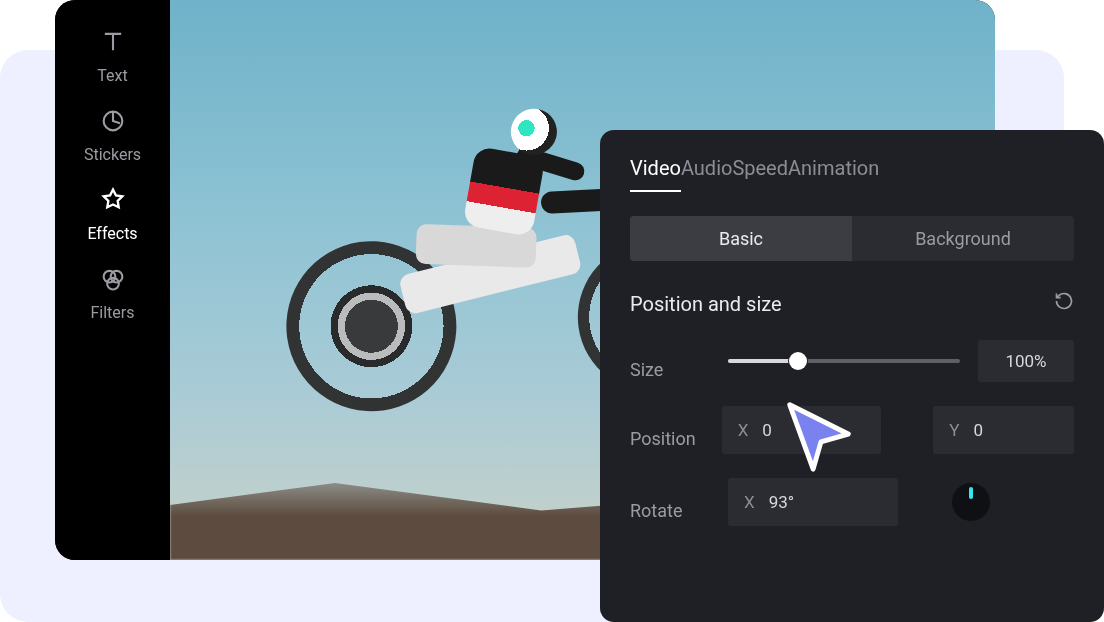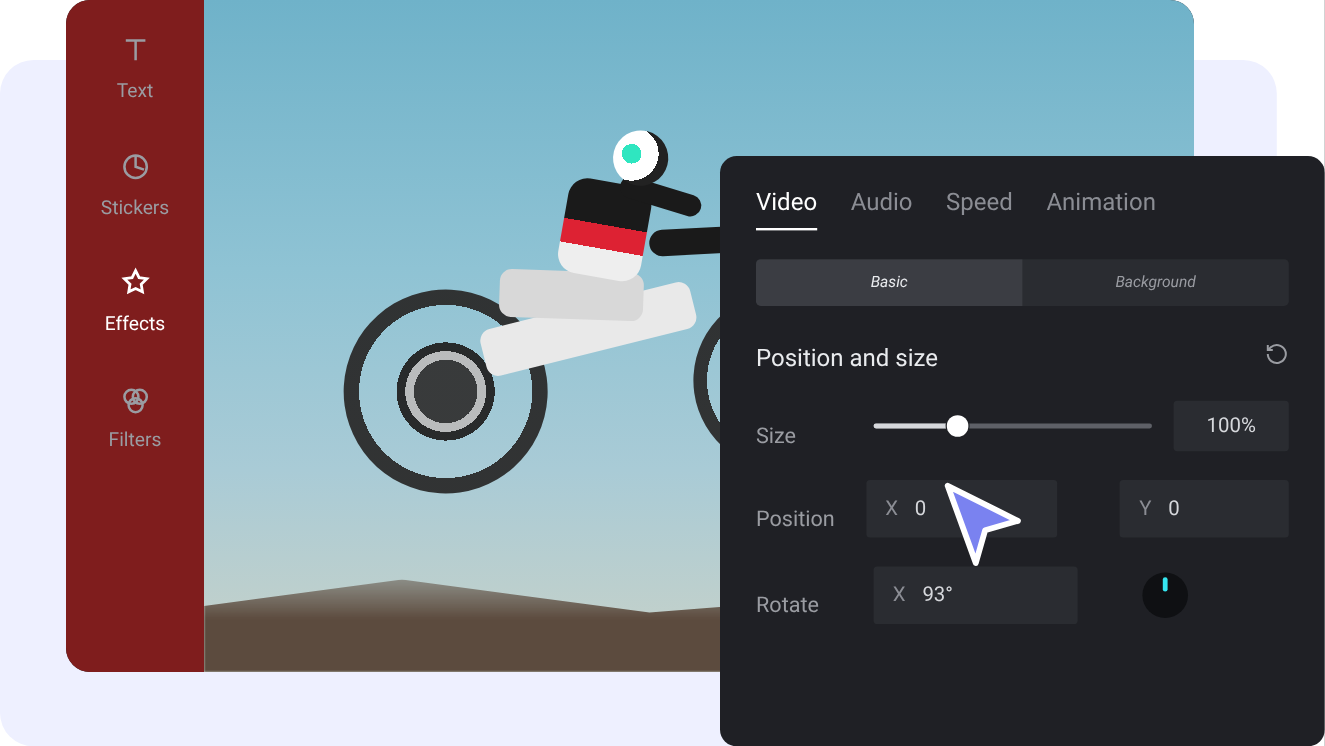--- a/index.html
+++ b/index.html
@@ -26,25 +26,25 @@
     top: 0;
     width: 940px;
     height: 560px;
     background: #1a1b1f;
     border-radius: 20px;
     overflow: hidden;
     display: flex;
   }
   .sidebar {
     width: 115px;
-    background: #7f1d1d;
+    background: #000000;
     display: flex;
     flex-direction: column;
     padding-top: 18px;
-    gap: 20px;
+    gap: 2px;
   }
   .sidebar-item {
     display: flex;
     flex-direction: column;
     align-items: center;
     gap: 6px;
     padding: 10px 0;
     color: #9a9ca2;
     cursor: pointer;
     font-size: 16px;
@@ -122,32 +122,31 @@
     width: 504px;
     height: 492px;
     background: #1f2025;
     border-radius: 14px;
     padding: 0;
     color: #d6d8dc;
     overflow: hidden;
   }
   .panel-tabs {
     display: flex;
-    gap: 28px;
     padding: 26px 30px 14px;
     font-size: 20px;
     color: #8b8d94;
   }
   .panel-tab { cursor:pointer; padding-bottom:10px; }
   .panel-tab.active { color:#fff; border-bottom: 2.5px solid #fff; }
   .subtabs {
     display:flex; margin: 10px 30px 0; background:#2a2c31; border-radius:4px; overflow:hidden;
   }
   .subtab {
-    flex:1; text-align:center; padding:12px 0; font-size:13px; color:#9a9ca2; cursor:pointer;font-style:italic;
+    flex:1; text-align:center; padding:12px 0; font-size:18px; color:#9a9ca2; cursor:pointer;
   }
   .subtab.active { background:#3b3d43; color:#e9ebee; }
   .section-head {
     display:flex; align-items:center; justify-content:space-between;
     margin: 30px 30px 6px; font-size:20px; color:#e9ebee;
   }
   .reset-btn { color:#9a9ca2; cursor:pointer; }
   .row {
     display:flex; align-items:center; gap:18px;
     margin: 24px 30px 0; font-size:18px; color:#9a9ca2;

